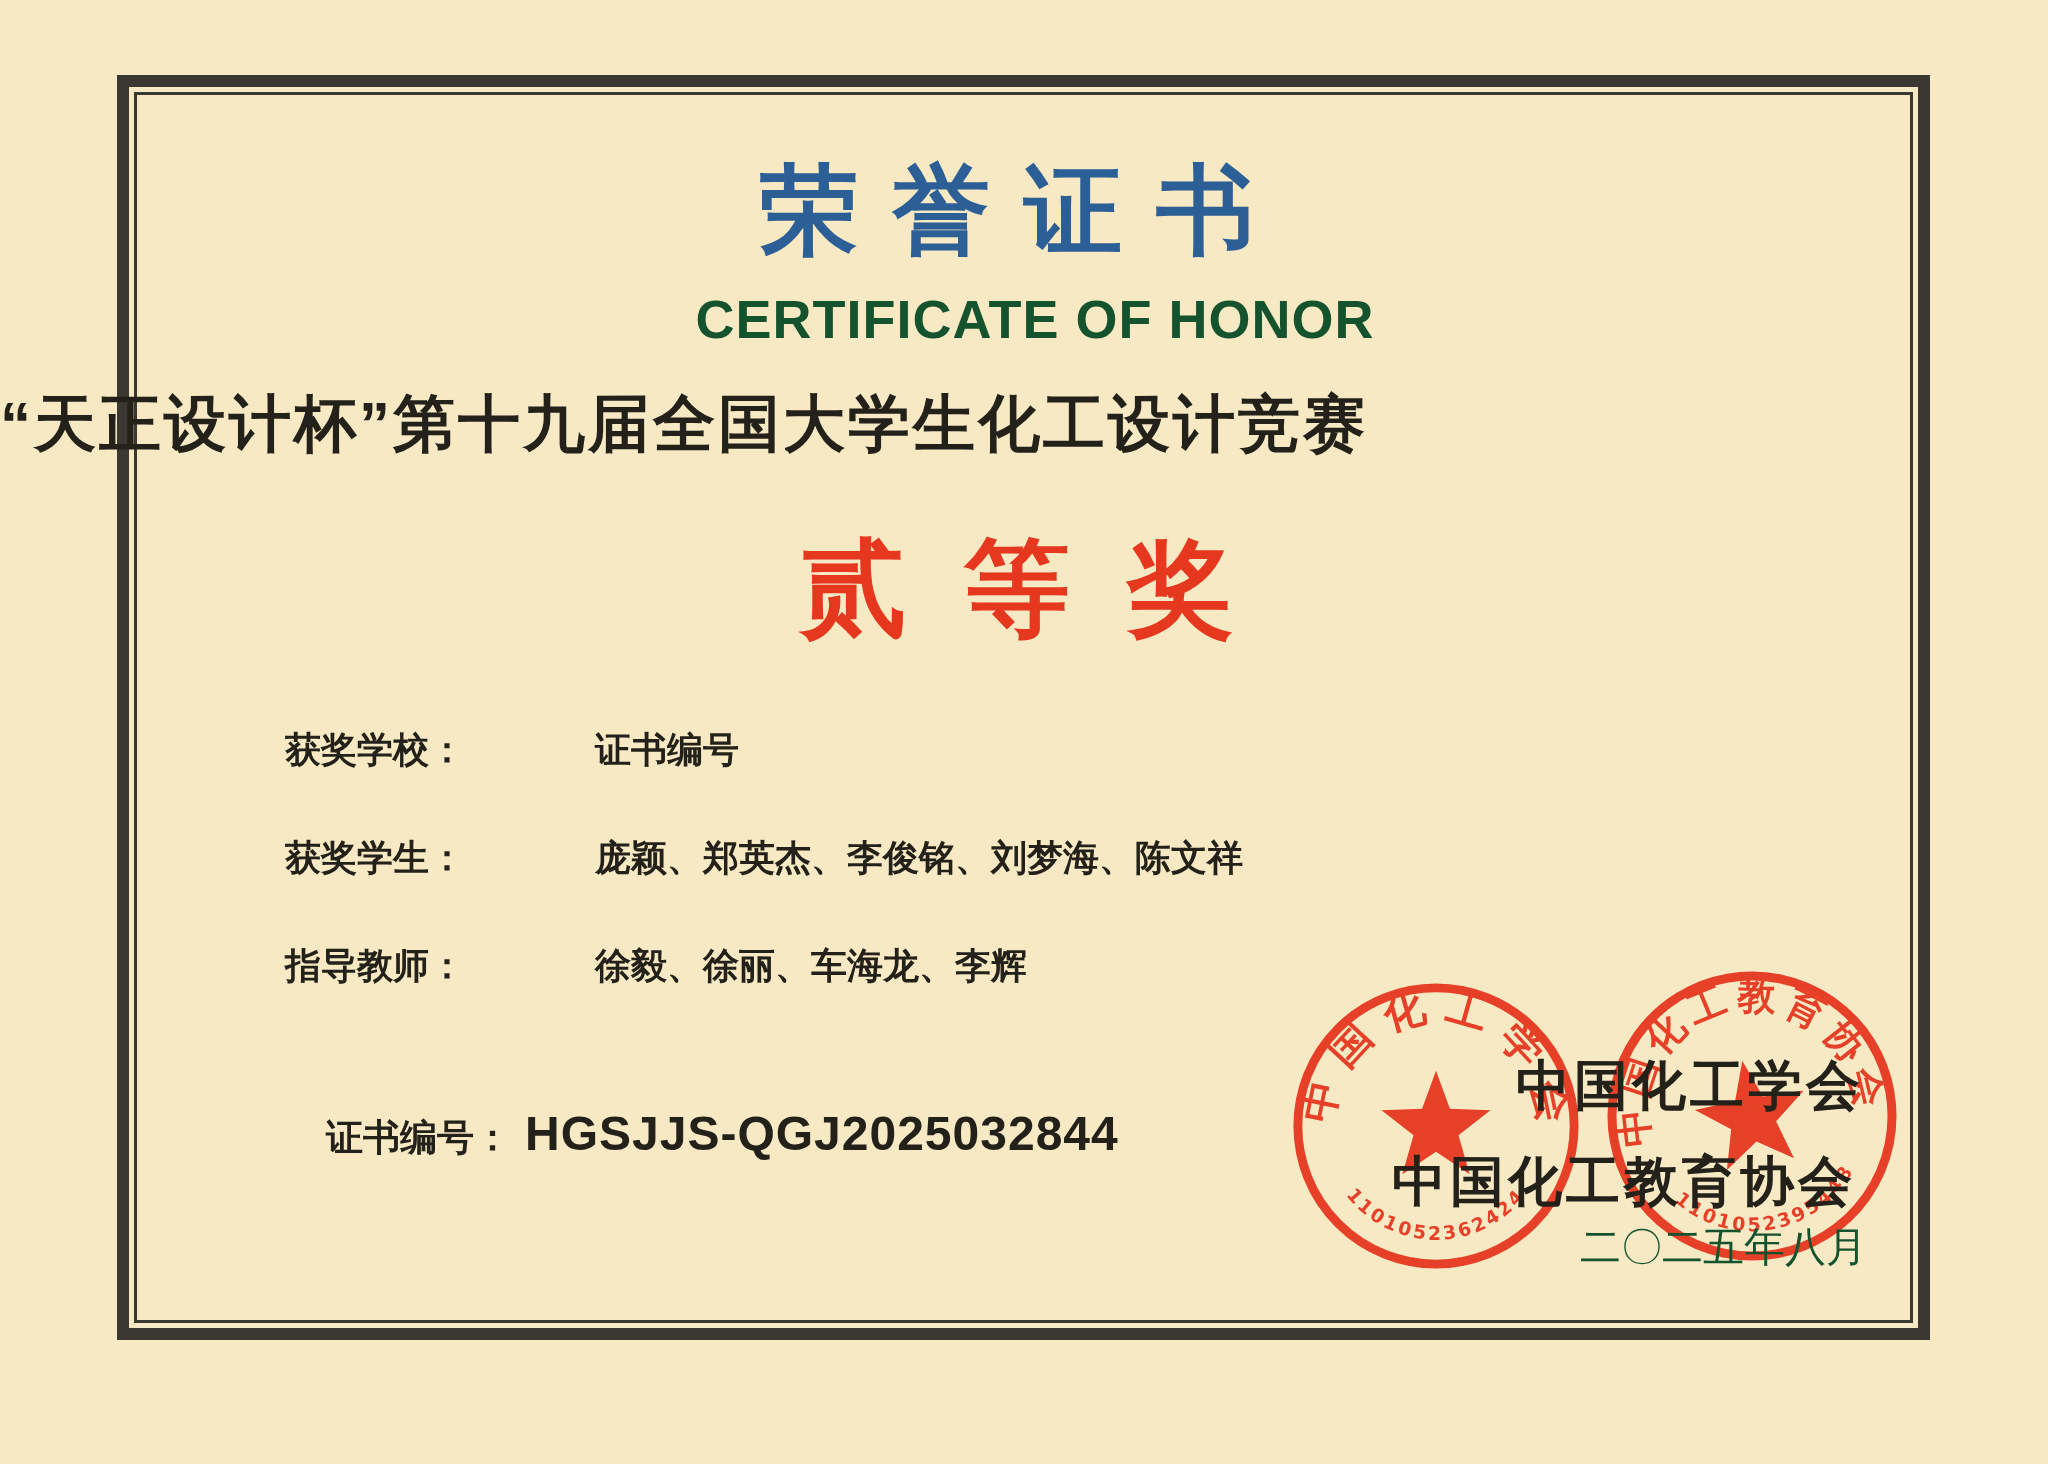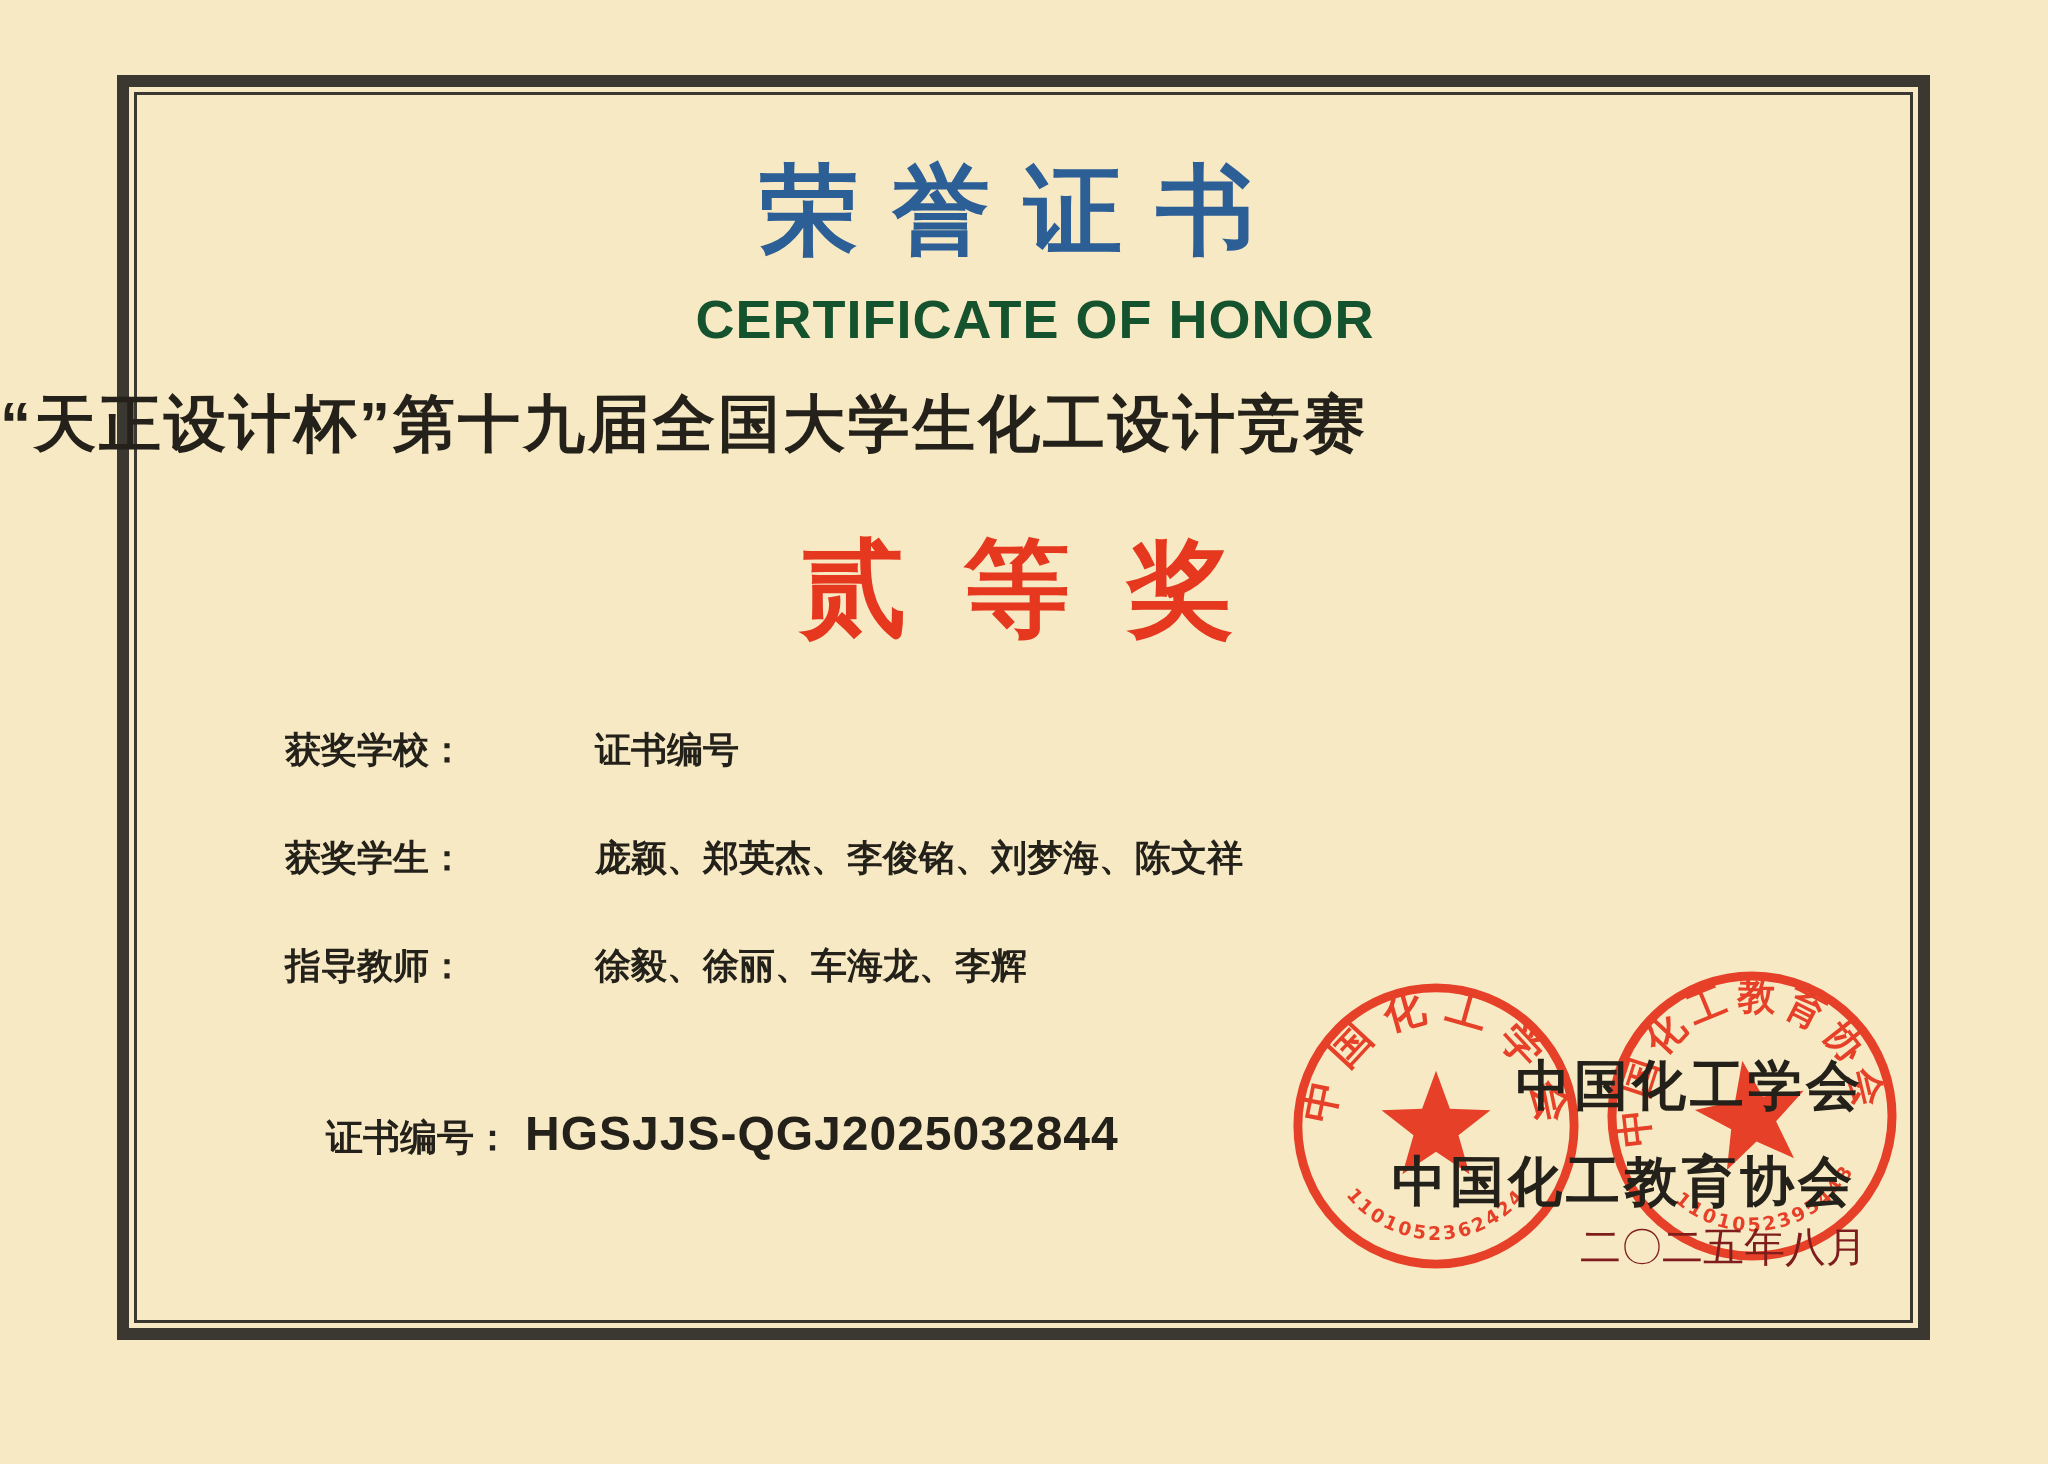--- a/index.html
+++ b/index.html
@@ -59,21 +59,21 @@
   .seal-right{left:1602px;top:966px;transform:rotate(-10deg);}
   .issuer-line{
     position:absolute;z-index:2;font-size:54px;font-weight:700;
     letter-spacing:4px;color:#232119;white-space:nowrap;
   }
   .issuer-1{left:1516px;top:1050px;}
   .issuer-2{left:1392px;top:1146px;}
   .date-line{
     position:absolute;z-index:2;left:1580px;top:1220px;
     font-family:"DejaVu Serif","Liberation Serif",serif;
-    font-size:41px;font-weight:400;color:#7f1d1d;white-space:nowrap;
+    font-size:41px;font-weight:400;color:#14532d;white-space:nowrap;
   }
   .seal text{fill:#e6321b;}
 </style>
 </head>
 <body>
 
 <div class="page">
 
   <div class="frame">
     <div class="frame-inner"></div>

